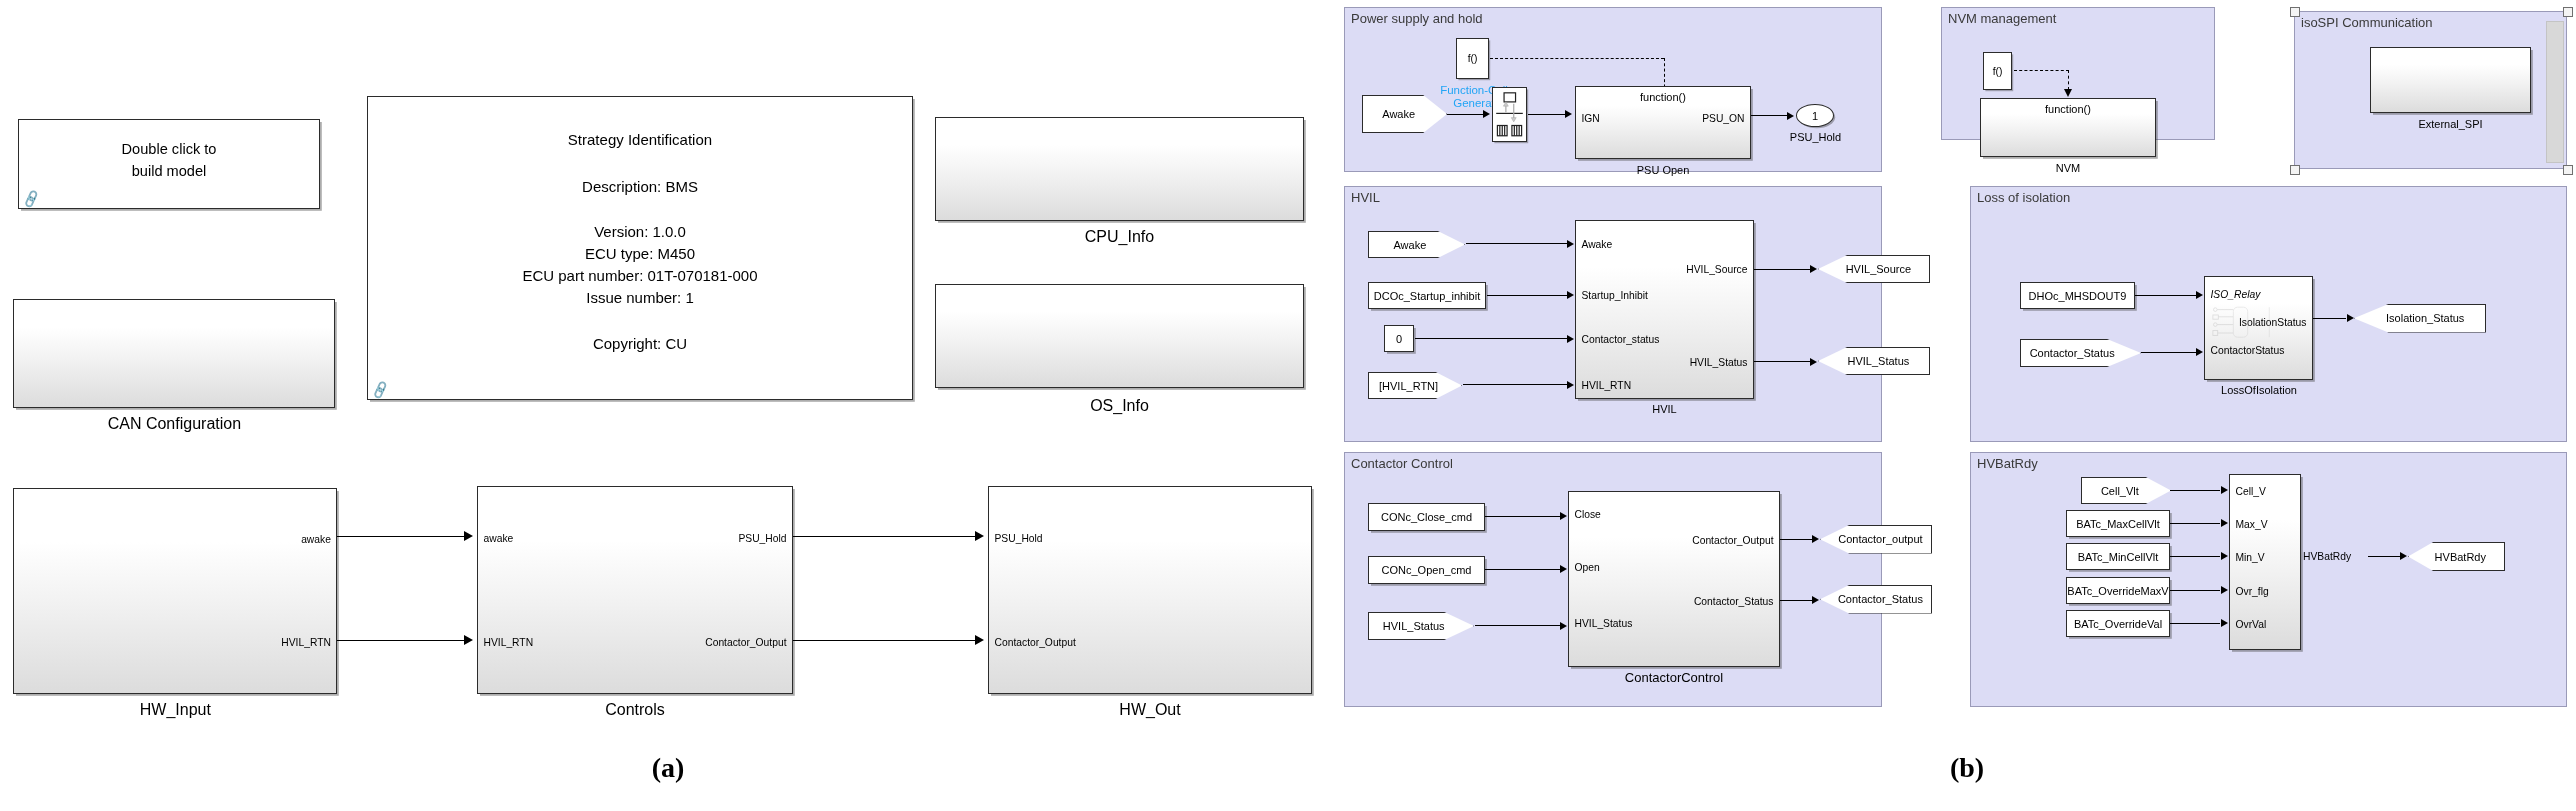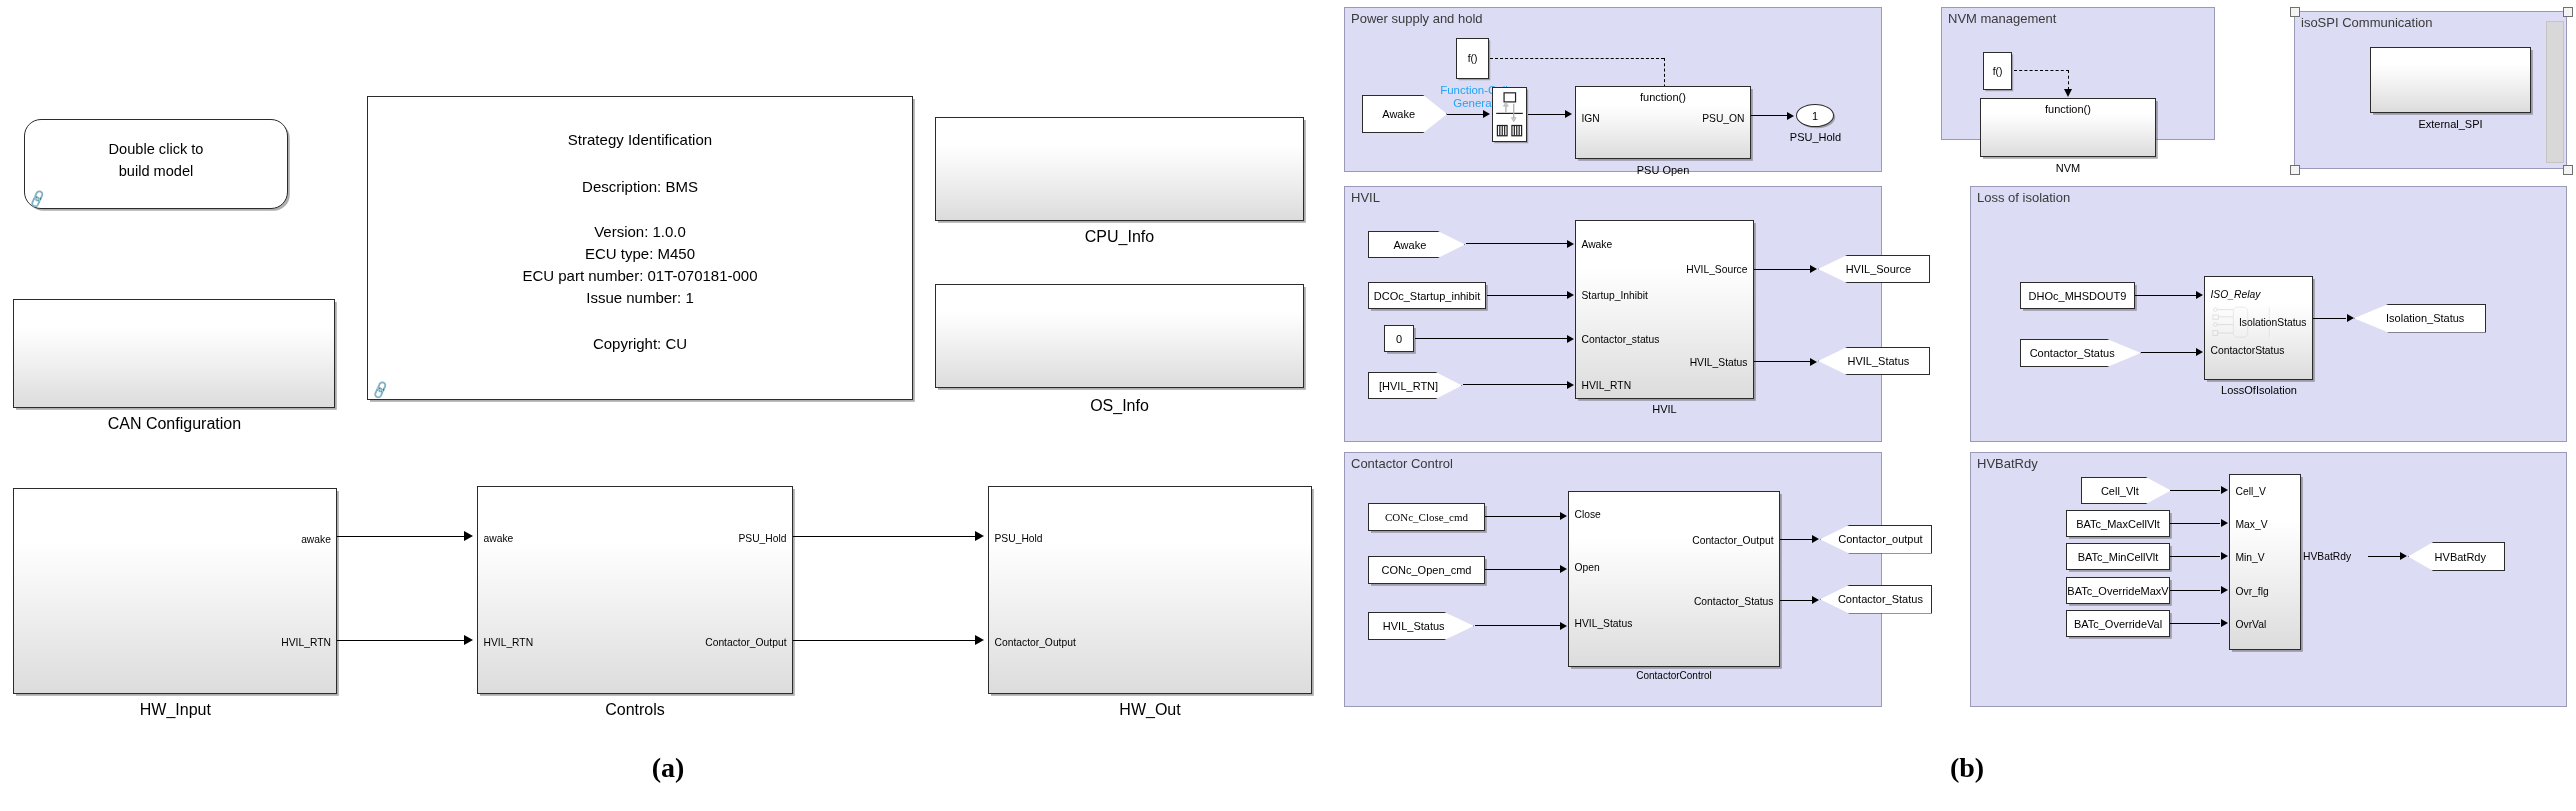--- a/index.html
+++ b/index.html
@@ -157,21 +157,21 @@
     position:absolute;font-family:"Liberation Serif","DejaVu Serif",serif;
     font-size:28px;font-weight:700;text-align:center;
   }
 
   
   .faint-glyph{position:absolute;opacity:.30;}
 </style>
 </head>
 <body>
 
-<div class="sl-block flat" style="left:24px;top:119px;width:264px;height:90px;border-radius:17px;">
+<div class="sl-block flat" style="left:18px;top:119px;width:302px;height:90px;">
   <div class="doc-text" style="left:0;right:0;top:22px;font-size:14.6px;">Double click to</div>
   <div class="doc-text" style="left:0;right:0;top:44px;font-size:14.6px;">build model</div>
   <div class="chain" style="left:3.6px;bottom:1.2px;">🔗</div>
 </div>
 
 <div class="sl-block" style="left:13.4px;top:299px;width:322px;height:109px;"></div>
 <div class="blk-name" style="left:13.4px;top:416px;width:322px;">CAN Configuration</div>
 
 <div class="sl-block flat" style="left:367px;top:96px;width:546px;height:304px;">
   <div class="doc-text" style="left:0;right:0;top:35px;font-size:15px;">Strategy Identification</div>
@@ -394,21 +394,21 @@
 <div class="wire" style="left:2313px;top:318px;width:33px;"></div>
 <div class="arrow sm" style="left:2347px;top:314px;"></div>
 <div class="outport" style="left:2354px;top:304px;width:132px;height:28.5px;">
   <span class="port-txt">Isolation_Status</span>
 </div>
 
 <div class="panel" style="left:1344px;top:452px;width:538px;height:255px;">
   <div class="panel-title">Contactor Control</div>
 </div>
 
-<div class="const" style="left:1368px;top:503px;width:117px;height:28px;font-family:Liberation Serif, serif;">
+<div class="const" style="left:1368px;top:503px;width:117px;height:28px;">
   <span>CONc_Close_cmd</span>
 </div>
 <div class="wire" style="left:1485px;top:516px;width:75px;"></div>
 <div class="arrow sm" style="left:1560px;top:512px;"></div>
 
 <div class="const" style="left:1368px;top:556px;width:117px;height:28px;">
   <span>CONc_Open_cmd</span>
 </div>
 <div class="wire" style="left:1485px;top:569px;width:75px;"></div>
 <div class="arrow sm" style="left:1560px;top:565px;"></div>
@@ -419,21 +419,21 @@
 <div class="wire" style="left:1475px;top:625px;width:85px;"></div>
 <div class="arrow sm" style="left:1560px;top:622px;"></div>
 
 <div class="sl-block" style="left:1568px;top:491px;width:212px;height:176px;">
   <div class="port in" style="top:18px;">Close</div>
   <div class="port in" style="top:71px;">Open</div>
   <div class="port in" style="top:127px;">HVIL_Status</div>
   <div class="port out" style="top:44px;">Contactor_Output</div>
   <div class="port out" style="top:105px;">Contactor_Status</div>
 </div>
-<div class="blk-name" style="left:1568px;top:671px;width:212px;font-size:10px;">ContactorControl</div>
+<div class="blk-name" style="left:1568px;top:671px;width:212px;font-size:13px;">ContactorControl</div>
 
 <div class="wire" style="left:1780px;top:539px;width:32px;"></div>
 <div class="arrow sm" style="left:1812px;top:535px;"></div>
 <div class="outport" style="left:1820px;top:525px;width:112px;height:28.5px;">
   <span class="port-txt">Contactor_output</span>
 </div>
 
 <div class="wire" style="left:1780px;top:600px;width:32px;"></div>
 <div class="arrow sm" style="left:1812px;top:596px;"></div>
 <div class="outport" style="left:1820px;top:585px;width:112px;height:28.5px;">

